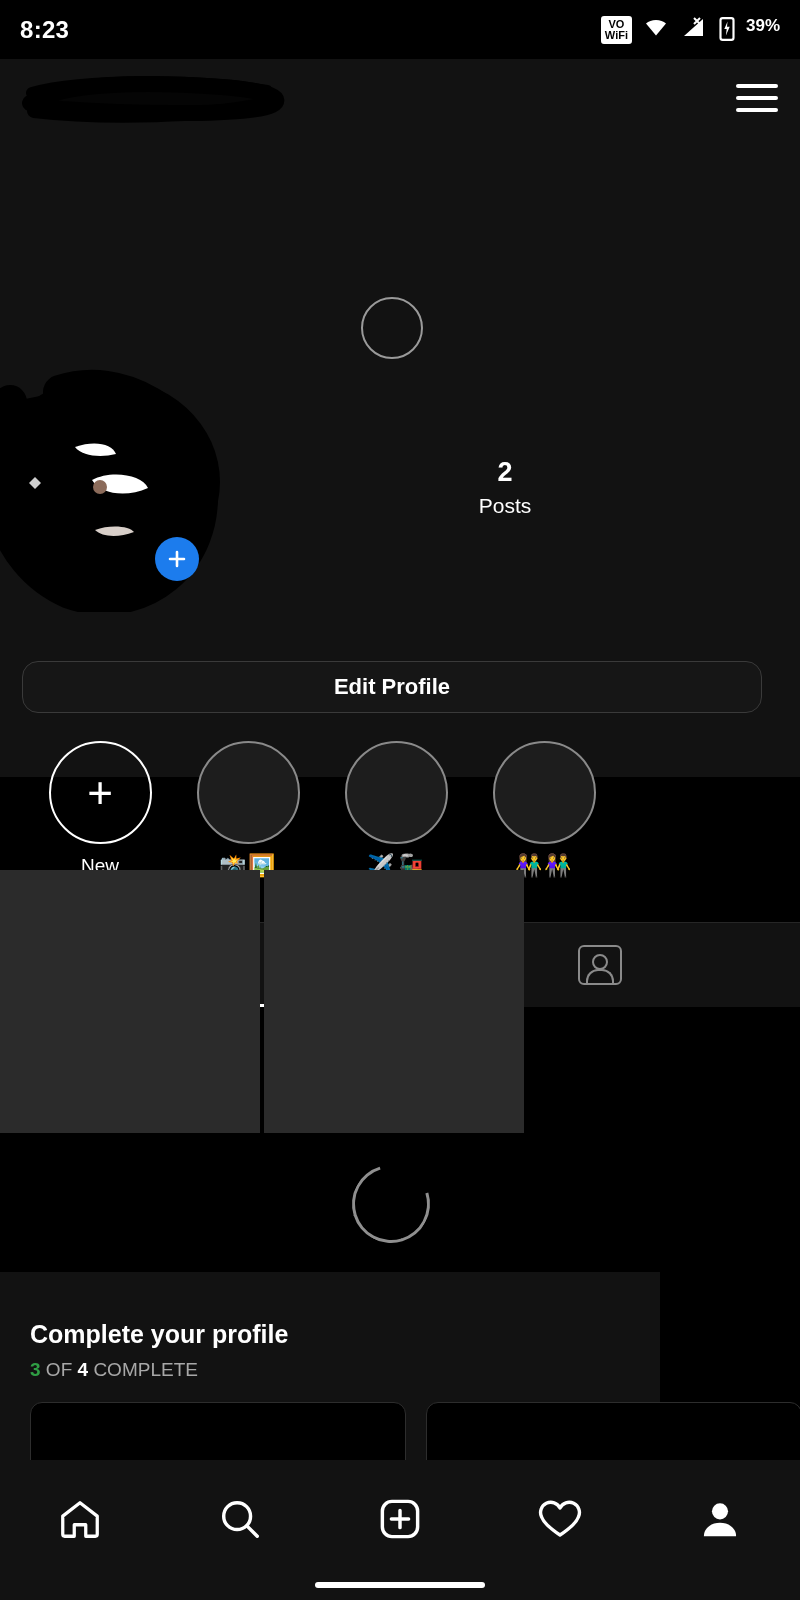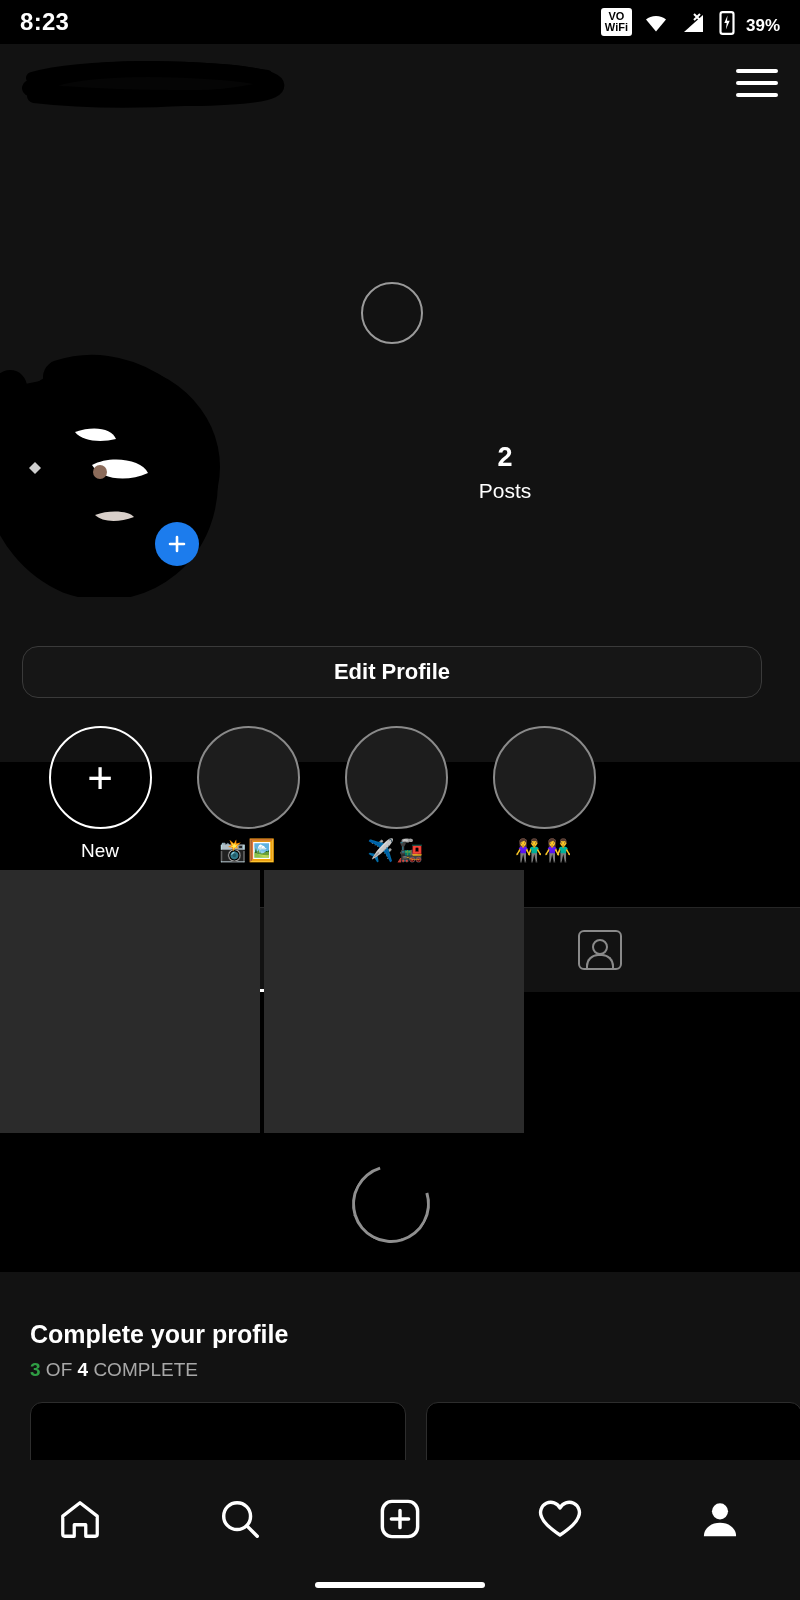--- a/index.html
+++ b/index.html
@@ -7,25 +7,25 @@
     width:800px; height:1600px;
     background:#000;
     font-family:"Liberation Sans", sans-serif;
     color:#fff;
     overflow:hidden;
   }
   .phone { position:relative; width:800px; height:1600px; background:#000; }
 
   
   .statusbar {
-    height:44px; background:#000; display:flex; align-items:center;
+    height:59px; background:#000; display:flex; align-items:center;
     padding:0 20px; justify-content:space-between;
   }
   .status-time { font-size:24px; font-weight:600; letter-spacing:.3px; }
-  .status-right { display:flex; align-items:flex-end; gap:9px; }
+  .status-right { display:flex; align-items:flex-start; gap:9px; }
   .volte-box {
     border:2px solid #fff; border-radius:3px; padding:1px 2px;
     display:flex; flex-direction:column; align-items:center; line-height:1;
     background:#fff; color:#000;
   }
   .volte-box .l1 { font-size:11px; font-weight:700; }
   .volte-box .l2 { font-size:11px; font-weight:700; }
   .battery-pct { font-size:17px; font-weight:600; }
 
   
@@ -108,21 +108,21 @@
 
   
   .post-spinner {
     position:absolute; left:352px; top:1165px; width:78px; height:78px;
     border:3px solid #8f8f8f; border-top-color:#000; border-right-color:#8f8f8f;
     border-radius:50%; transform:rotate(28deg);
   }
 
   
   .complete {
-    position:absolute; left:0; top:1272px; width:800px; height:188px; background:#121212;
+    position:absolute; left:0; top:1272px; width:660px; height:188px; background:#121212;
     padding:48px 30px 0 30px;
   }
   .complete-title { font-size:25px; font-weight:700; }
   .complete-sub { margin-top:10px; font-size:19px; color:#a8a8a8; }
   .complete-sub .done { color:#2f9e44; font-weight:700; }
   .complete-sub .total { color:#fff; font-weight:700; }
   .cards { position:absolute; left:30px; top:1402px; display:flex; gap:20px; }
   .card { width:376px; height:70px; background:#000; border:1px solid #2d2d2d; border-radius:12px; }
 
   

